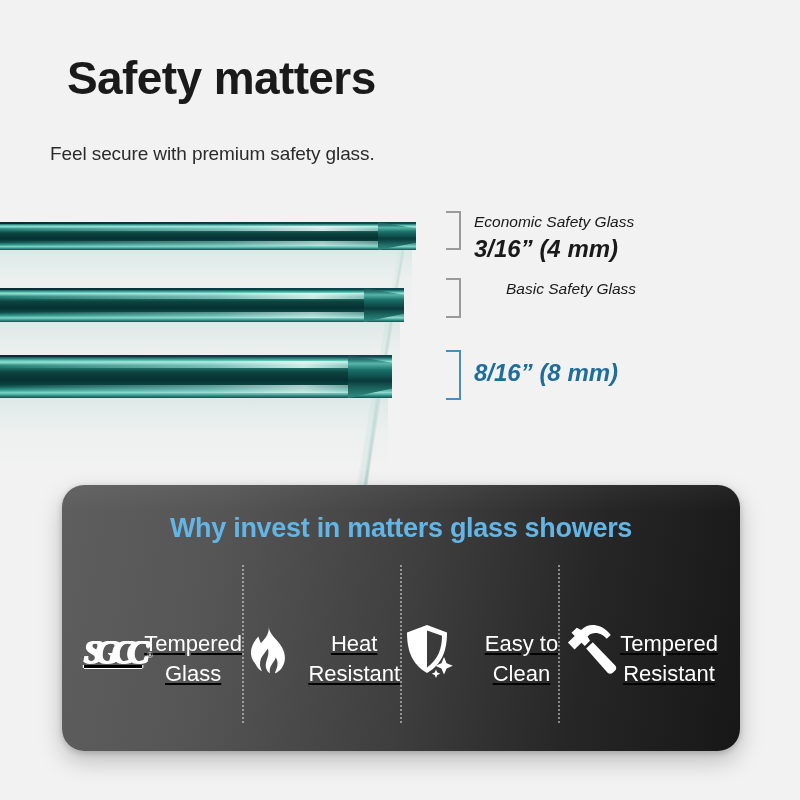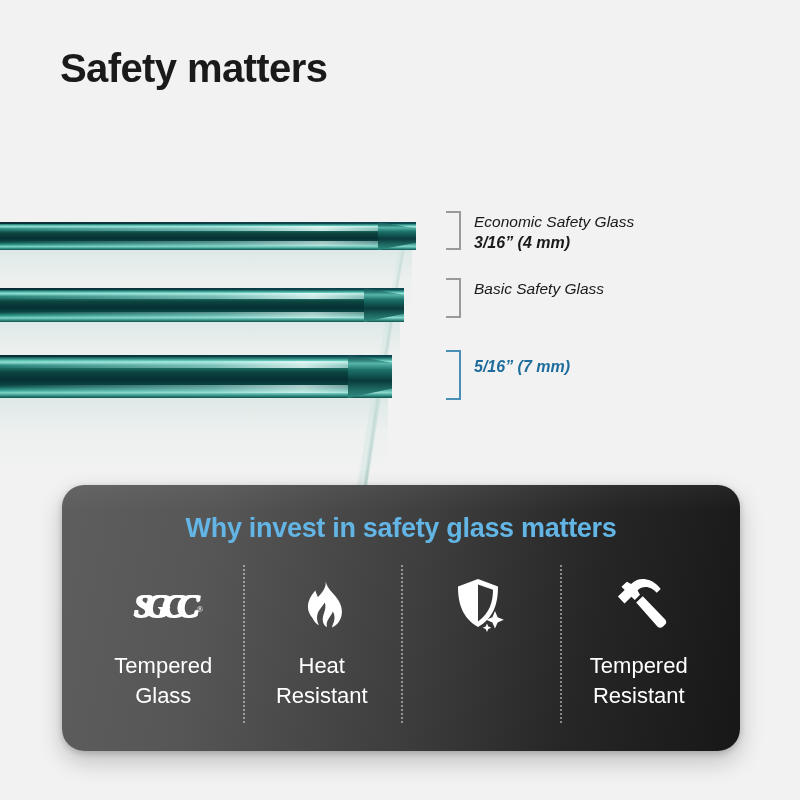--- a/index.html
+++ b/index.html
@@ -11,25 +11,25 @@
     height: 800px;
     background: #f2f2f2;
     font-family: "Liberation Sans", sans-serif;
     overflow: hidden;
     position: relative;
   }
 
   
   #header { position: absolute; left: 50px; top: 34px; width: 700px; }
   #page-title {
-    font-size: 40px;
+    font-size: 46px;
     font-weight: bold;
     color: #1a1a1a;
     letter-spacing: -0.6px;
-    margin: 10px;
+    margin: 17px;
     line-height: 1.2;
   }
   #page-subtitle {
     font-size: 19px;
     color: #2b2b2b;
     margin: 0;
     padding-top: 20px;
     letter-spacing: -0.1px;
   }
 
@@ -118,21 +118,21 @@
   .callout .callout-name {
     font-style: italic;
     font-size: 15.5px;
     color: var(--tc);
     white-space: nowrap;
     line-height: 1.25;
   }
   .callout .callout-spec {
     font-style: italic;
     font-weight: bold;
-    font-size: 16px;
+    font-size: 24px;
     color: var(--tc);
     white-space: nowrap;
     line-height: 1.3;
     padding-top: 2px;
   }
 
   
   #feature-card {
     position: absolute;
     left: 62px; top: 485px;
@@ -160,24 +160,25 @@
   }
   #feature-list {
     position: absolute;
     left: 22px; top: 86px; right: 22px; bottom: 22px;
     display: flex;
   }
   .feature-item {
     flex: 1;
     position: relative;
     display: flex;
-    flex-direction: column;
+    flex-direction: row;
     align-items: center;
-    justify-content: flex-start;
+    justify-content: space-between;
     padding-top: 4px;
+    text-decoration: underline;
   }
   .feature-item + .feature-item::before {
     content: "";
     position: absolute;
     left: 0; top: -6px; bottom: 6px;
     border-left: 2px dotted rgba(255,255,255,0.45);
   }
   .feature-icon {
     height: 62px;
     display: flex;
@@ -210,20 +211,21 @@
     font-weight: normal;
     letter-spacing: 0;
     text-shadow: none;
   }
 </style>
 </head>
 <body>
 
 <div id="header">
   <h1 id="page-title">Safety matters</h1>
+  <p id="page-subtitle">Feel secure with premium safety glass.</p>
 </div>
 
 <div id="glass-stage">
 
   <div class="pane-leg" style="left:398px; top:100px; width:7px; height:330px; transform: rotate(10deg);"></div>
   <div class="pane-leg" style="left:386px; top:168px; width:8px; height:270px; transform: rotate(9deg);"></div>
   <div class="pane-leg" style="left:372px; top:240px; width:9px; height:205px; transform: rotate(8deg);"></div>
 
   <div class="pane-body" style="top:100px; width:412px; height:66px;"></div>
   <div class="pane-edge" style="top:72px; width:426px; height:28px;">
@@ -255,35 +257,35 @@
   <div class="callout" style="left:446px; top:61px; --bc:#9a9a9a; --tc:#1a1a1a;">
     <div class="bracket" style="height:39px;"></div>
     <div class="callout-text" style="top:1px;">
       <div class="callout-name">Economic Safety Glass</div>
       <div class="callout-spec">3/16” (4 mm)</div>
     </div>
   </div>
 
   <div class="callout" style="left:446px; top:128px; --bc:#9a9a9a; --tc:#1a1a1a;">
     <div class="bracket" style="height:40px;"></div>
-    <div class="callout-text" style="top:1px;">
+    <div class="callout-text" style="top:1px;margin-left:32px;">
       <div class="callout-name">Basic Safety Glass</div>
     </div>
   </div>
 
   <div class="callout" style="left:446px; top:200px; --bc:#4a8fba; --tc:#1f6d9c;">
     <div class="bracket" style="height:50px;"></div>
     <div class="callout-text" style="top:5px;">
-      <div class="callout-spec">5/16” (7 mm)</div>
+      <div class="callout-spec">8/16” (8 mm)</div>
     </div>
   </div>
 </div>
 
 <div id="feature-card">
-  <div id="card-heading">Why invest in safety glass matters</div>
+  <div id="card-heading">Why invest in matters glass showers</div>
 
   <div id="feature-list">
 
     <div class="feature-item">
       <div class="feature-icon">
         <span class="sgcc-mark">SGCC</span>
         <span class="sgcc-mark" style="letter-spacing:0; font-size:0; position:relative;">
           <span class="sgcc-reg">®</span>
         </span>
       </div>
@@ -304,20 +306,22 @@
 
     <div class="feature-item">
       <div class="feature-icon">
         <svg width="58" height="58" viewBox="0 0 58 58" aria-hidden="true">
           <path fill="#ffffff" d="M27 2 L7 9.5 C7 27 11.5 41 27 50 L27 2 Z"></path>
           <path fill="#ffffff" d="M27 2 L47 9.5 C47 27 42.5 41 27 50 L27 44.5 C38.5 36.5 42 25 42 12.8 L27 7.4 Z"></path>
           <path fill="#ffffff" d="M44 34 l2.6 6.2 6.2 2.6 -6.2 2.6 -2.6 6.2 -2.6 -6.2 -6.2 -2.6 6.2 -2.6 Z"></path>
           <path fill="#ffffff" d="M36 46.5 l1.3 3 3 1.3 -3 1.3 -1.3 3 -1.3 -3 -3 -1.3 3 -1.3 Z"></path>
         </svg>
       </div>
+      <div class="feature-label">Easy to
+Clean</div>
     </div>
 
     <div class="feature-item">
       <div class="feature-icon">
         <svg width="62" height="58" viewBox="0 0 62 58" aria-hidden="true">
           <path fill="#ffffff" d="M38.5 2.5 c-5.8 -1.4 -11.5 0.6 -15.4 4.6 l-4.3 -2.4 -5.3 5.1 3.2 3.2 -6.8 6.6 6.6 6.8 6.9 -6.7 3.4 3.4 5.2 -5.3 -2.4 -4.4 c3 -2.9 6.9 -3.9 11 -3 3.3 0.7 5.9 2.7 8.1 5.3 l4 -3.8 c-3.6 -4.6 -7.9 -8.1 -14.2 -9.4 z"></path>
           <path fill="#ffffff" d="M28.2 25.6 l6.6 -6.4 22.4 23.2 c1.4 1.5 1.4 3.8 -0.1 5.2 l-2.3 2.2 c-1.5 1.4 -3.8 1.4 -5.2 -0.1 z"></path>
         </svg>
       </div>
       <div class="feature-label">Tempered

